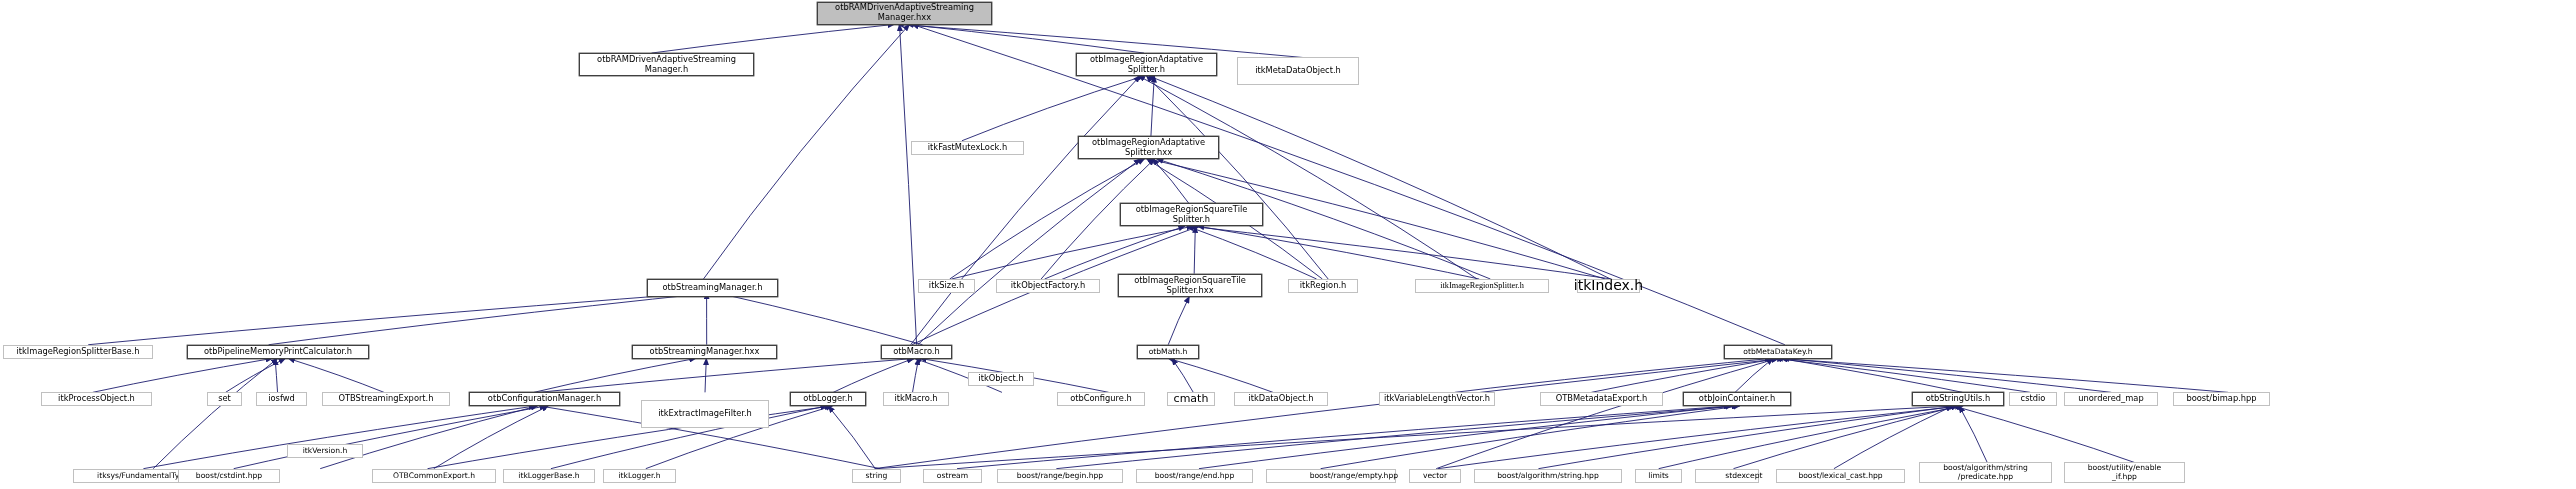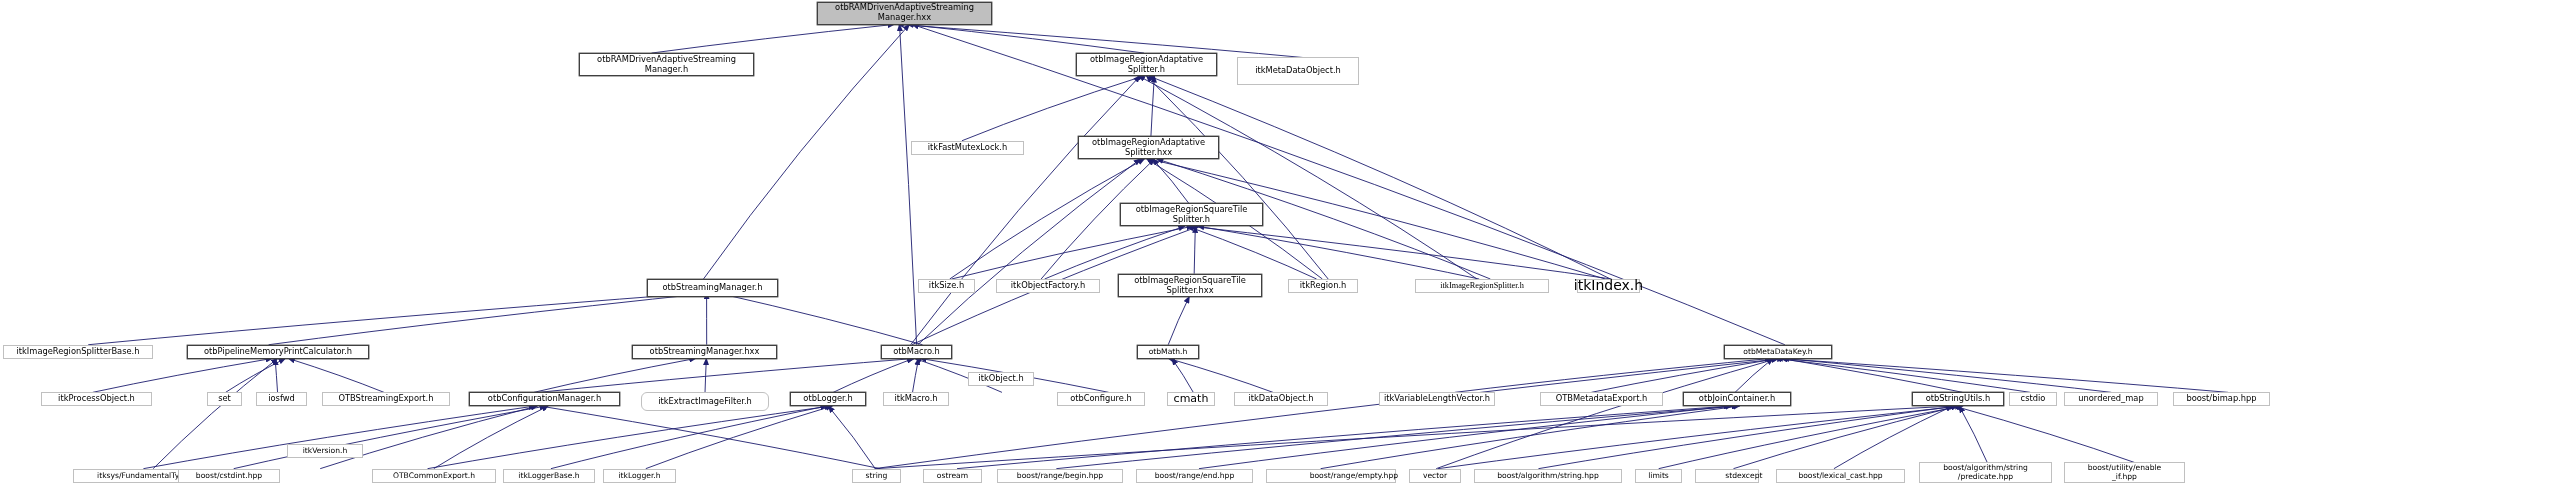--- a/index.html
+++ b/index.html
@@ -150,21 +150,21 @@
       <div class="node thick" style="left: 187px; top: 345px; width: 182px; height: 13.6px; font-size: 8.3px;">otbPipelineMemoryPrintCalculator.h</div>
       <div class="node thick" style="left: 632px; top: 345px; width: 145px; height: 13.6px; font-size: 8.3px;">otbStreamingManager.hxx</div>
       <div class="node thick" style="left: 881px; top: 345px; width: 71px; height: 13.6px; font-size: 8.3px;">otbMacro.h</div>
       <div class="node thick" style="left: 1137px; top: 345px; width: 62px; height: 13.6px; font-size: 7.6px;">otbMath.h</div>
       <div class="node thick" style="left: 1724px; top: 345px; width: 108px; height: 13.6px; font-size: 7.6px;">otbMetaDataKey.h</div>
       <div class="node " style="left: 41px; top: 392px; width: 111px; height: 13.6px; font-size: 8.3px;">itkProcessObject.h</div>
       <div class="node " style="left: 207px; top: 392px; width: 35px; height: 13.6px; font-size: 8.3px;">set</div>
       <div class="node " style="left: 256px; top: 392px; width: 51px; height: 13.6px; font-size: 8.3px;">iosfwd</div>
       <div class="node " style="left: 322px; top: 392px; width: 128px; height: 13.6px; font-size: 8.3px;">OTBStreamingExport.h</div>
       <div class="node thick" style="left: 469px; top: 392px; width: 151px; height: 13.6px; font-size: 8.3px;">otbConfigurationManager.h</div>
-      <div class="node " style="left: 641px; top: 392px; width: 128px; height: 19px; font-size: 8.3px; border-radius: 6px;">itkExtractImageFilter.h</div>
+      <div class="node " style="left: 641px; top: 400px; width: 128px; height: 28px; font-size: 8.3px;">itkExtractImageFilter.h</div>
       <div class="node thick" style="left: 790px; top: 392px; width: 76px; height: 13.6px; font-size: 8.3px;">otbLogger.h</div>
       <div class="node " style="left: 883px; top: 392px; width: 66px; height: 13.6px; font-size: 8.3px;">itkMacro.h</div>
       <div class="node " style="left: 968px; top: 372px; width: 66px; height: 13.6px; font-size: 8.3px;">itkObject.h</div>
       <div class="node " style="left: 1057px; top: 392px; width: 88px; height: 13.6px; font-size: 8.3px;">otbConfigure.h</div>
       <div class="node " style="left: 1167px; top: 392px; width: 48px; height: 13.6px; font-size: 11px;">cmath</div>
       <div class="node " style="left: 1234px; top: 392px; width: 94px; height: 13.6px; font-size: 8.3px;">itkDataObject.h</div>
       <div class="node " style="left: 1379px; top: 392px; width: 116px; height: 13.6px; font-size: 8.3px;">itkVariableLengthVector.h</div>
       <div class="node " style="left: 1540px; top: 392px; width: 123px; height: 13.6px; font-size: 8.3px;">OTBMetadataExport.h</div>
       <div class="node thick" style="left: 1683px; top: 392px; width: 108px; height: 13.6px; font-size: 8.3px;">otbJoinContainer.h</div>
       <div class="node thick" style="left: 1912px; top: 392px; width: 92px; height: 13.6px; font-size: 8.3px;">otbStringUtils.h</div>

